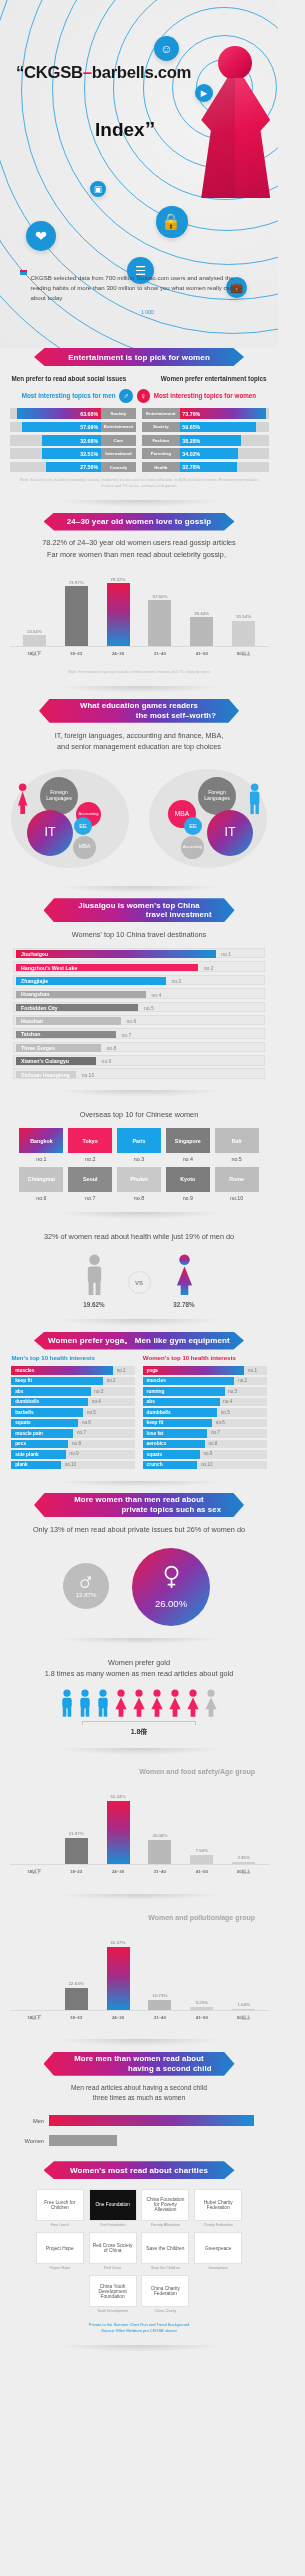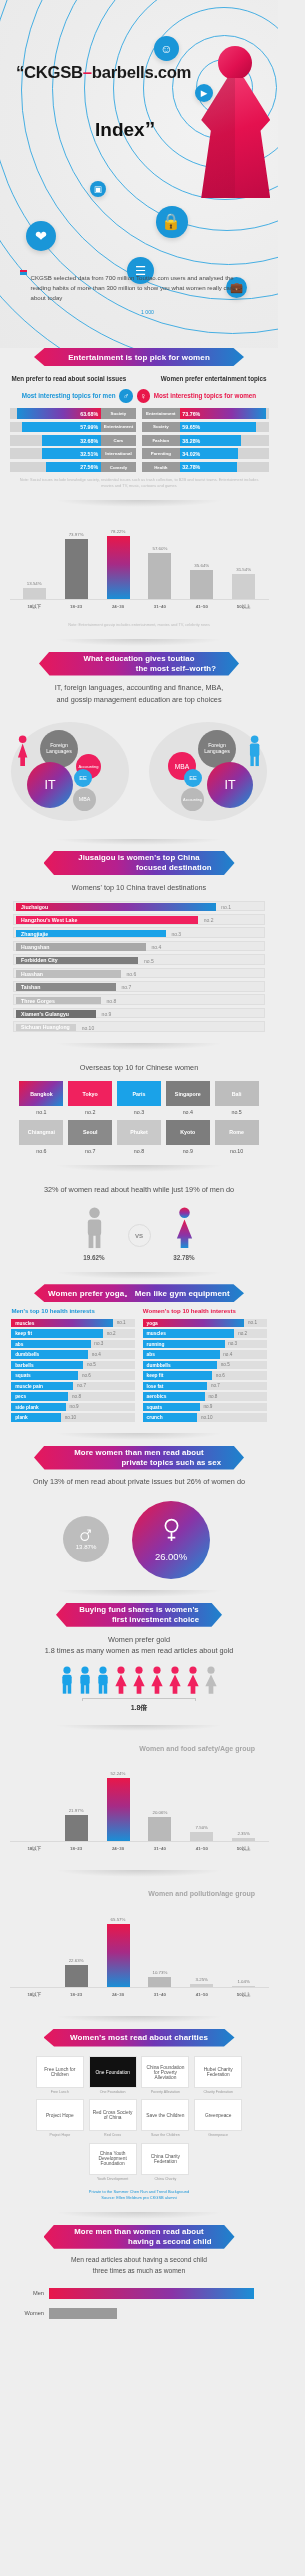--- a/index.html
+++ b/index.html
@@ -384,20 +384,27 @@
             <div class="tbar blue" style="left: 30%; width: 45.3321%;"></div>
             <span class="tval" style="left: 32%; top: 2.5px;">32.78%</span>
           </div>
         </div>
     </div>
     <div class="note">Note: Social issues include knowledge society, residential issues such as trash collection, to B2B and tourist towns. Entertainment includes movies and TV, music, cartoons and games</div>
     <div class="divider"></div>
   </div>
 
   <div class="sec">
+    <div class="banner w200">
+      <span class="banner-inner">24–30 year old women love to gossip</span>
+    </div>
+    <div class="sub">
+      <div>78.22% of 24–30 year old women users read gossip articles</div>
+      <div>Far more women than men read about celebrity gossip。</div>
+    </div>
     <div class="colchart">
       <div class="cc-bars" id="gossip-bars">
           <div class="cc-item">
             <div class="cc-v">13.54%</div>
             <div class="cc-b g3" style="height: 11px;"></div>
           </div>
           <div class="cc-item">
             <div class="cc-v">73.97%</div>
             <div class="cc-b g1" style="height: 60px;"></div>
           </div>
@@ -427,27 +434,27 @@
           <div class="cc-l">50以上</div>
         </div>
     </div>
     <div class="note">Note: Entertainment gossip includes entertainment, movies and TV, celebrity news</div>
     <div class="divider"></div>
   </div>
 
   <div class="sec">
     <div class="banner w210 two">
       <span class="banner-inner">
-        <span class="b1">What  education gives toutiao</span>
+        <span class="b1">What  education games readers</span>
         <span class="b2">the most self–worth?</span>
       </span>
     </div>
     <div class="sub">
       <div>IT, foreign languages, accounting and finance, MBA,</div>
-      <div>and gossip management education are top choices</div>
+      <div>and senior management education are top choices</div>
     </div>
     <div class="edu">
       <div class="edu-half l"></div>
       <div class="edu-half r"></div>
 
       <div class="edu-fig figw" style="left:15.3px;">
         <svg width="15.3" height="32" viewBox="0 0 16 34">
             <circle cx="8" cy="4.5" r="4" fill="#ee1f5e"></circle>
             <path d="M8 9 L13 24 L10.5 24 L10.5 33 L5.5 33 L5.5 24 L3 24 Z" fill="#ee1f5e"></path>
           </svg>
@@ -474,21 +481,21 @@
       <div class="eb blue" style="right:76px;top:55px;width:18px;height:18px;font-size:5.7px;">EE</div>
       <div class="eb lgrey" style="right:74px;top:74px;width:23px;height:23px;font-size:3.8px;">Accounting</div>
     </div>
     <div class="divider"></div>
   </div>
 
   <div class="sec">
     <div class="banner w200 two">
       <span class="banner-inner">
         <span class="b1">Jiusaigou is women's top China</span>
-        <span class="b2">focused destination</span>
+        <span class="b2">travel investment</span>
       </span>
     </div>
     <div class="sub">Womens' top 10 China travel destinations</div>
     <div class="ranks" id="china-ranks">
         <div class="rrow">
           <div class="rbar g1" style="width: 80%;">Jiuzhaigou</div>
           <span class="rno" style="left: 83%;">no.1</span>
         </div>
         <div class="rrow">
           <div class="rbar g2" style="width: 73%;">Hangzhou's West Lake</div>
@@ -730,26 +737,20 @@
             <line x1="10" y1="14.8" x2="10" y2="24" stroke="#fff" stroke-width="1.8"></line>
             <line x1="6" y1="20.5" x2="14" y2="20.5" stroke="#fff" stroke-width="1.8"></line>
           </svg>
         <span class="num">26.00%</span>
       </div>
     </div>
     <div class="divider"></div>
   </div>
 
   <div class="sec">
-    <div class="banner w174 two">
-      <span class="banner-inner">
-        <span class="b1">Buying fund shares is women's</span>
-        <span class="b2">first investment choice</span>
-      </span>
-    </div>
     <div class="sub">
       <div>Women prefer gold</div>
       <div>1.8 times as many women as men read articles about gold</div>
     </div>
     <div class="people" id="gold-people">
         <div class="ppl">
           <svg width="16" height="29" viewBox="0 0 17 30">
             <circle cx="8.5" cy="4" r="3.8" fill="#1aa2e8"></circle>
             <rect x="3.5" y="9" width="10" height="11" rx="2.5" fill="#1aa2e8"></rect>
             <rect x="4" y="19" width="3.8" height="10" fill="#1aa2e8"></rect>
@@ -889,73 +890,20 @@
           <div class="cc-l">18–23</div>
           <div class="cc-l">24–30</div>
           <div class="cc-l">31–40</div>
           <div class="cc-l">41–50</div>
           <div class="cc-l">50以上</div>
         </div>
     </div>
     <div class="divider"></div>
   </div>
 
-  <div class="sec">
-    <div class="banner w200">
-      <span class="banner-inner">Women's most read about charities</span>
-    </div>
-    <div class="logos" id="charity-logos">
-        <div class="logo-wrap">
-          <div class="logo">Free Lunch for Children</div>
-          <div class="logo-cap">Free Lunch</div>
-        </div>
-        <div class="logo-wrap">
-          <div class="logo dark">One Foundation</div>
-          <div class="logo-cap">One Foundation</div>
-        </div>
-        <div class="logo-wrap">
-          <div class="logo">China Foundation for Poverty Alleviation</div>
-          <div class="logo-cap">Poverty Alleviation</div>
-        </div>
-        <div class="logo-wrap">
-          <div class="logo">Hubei Charity Federation</div>
-          <div class="logo-cap">Charity Federation</div>
-        </div>
-        <div class="logo-wrap">
-          <div class="logo">Project Hope</div>
-          <div class="logo-cap">Project Hope</div>
-        </div>
-        <div class="logo-wrap">
-          <div class="logo">Red Cross Society of China</div>
-          <div class="logo-cap">Red Cross</div>
-        </div>
-        <div class="logo-wrap">
-          <div class="logo">Save the Children</div>
-          <div class="logo-cap">Save the Children</div>
-        </div>
-        <div class="logo-wrap">
-          <div class="logo">Greenpeace</div>
-          <div class="logo-cap">Greenpeace</div>
-        </div>
-        <div class="logo-wrap">
-          <div class="logo">China Youth Development Foundation</div>
-          <div class="logo-cap">Youth Development</div>
-        </div>
-        <div class="logo-wrap">
-          <div class="logo">China Charity Federation</div>
-          <div class="logo-cap">China Charity</div>
-        </div>
-      </div>
-    <div class="src">
-      <div>Private to the Summer Chen Run and Trend Background</div>
-      <div>Source: Ellen Meldrum pro CKGSB alumni</div>
-    </div>
-    <div class="divider"></div>
-  </div>
-
   <div class="sec" style="padding-bottom:15.3px;">
     <div class="banner w200 two">
       <span class="banner-inner">
         <span class="b1">More men than women read about</span>
         <span class="b2">having a second child</span>
       </span>
     </div>
     <div class="fin-sub">
       <div>Men read articles about having a second child</div>
       <div>three times as much as women</div>
@@ -964,14 +912,67 @@
       <div class="fin-row">
         <span class="fin-lbl">Men</span>
         <span class="fin-bar w" id="fin-men" style="width: 205px;"></span>
       </div>
       <div class="fin-row">
         <span class="fin-lbl">Women</span>
         <span class="fin-bar m" id="fin-women" style="width: 68px;"></span>
       </div>
     </div>
   </div>
+
+  <div class="sec">
+    <div class="banner w200">
+      <span class="banner-inner">Women's most read about charities</span>
+    </div>
+    <div class="logos" id="charity-logos">
+        <div class="logo-wrap">
+          <div class="logo">Free Lunch for Children</div>
+          <div class="logo-cap">Free Lunch</div>
+        </div>
+        <div class="logo-wrap">
+          <div class="logo dark">One Foundation</div>
+          <div class="logo-cap">One Foundation</div>
+        </div>
+        <div class="logo-wrap">
+          <div class="logo">China Foundation for Poverty Alleviation</div>
+          <div class="logo-cap">Poverty Alleviation</div>
+        </div>
+        <div class="logo-wrap">
+          <div class="logo">Hubei Charity Federation</div>
+          <div class="logo-cap">Charity Federation</div>
+        </div>
+        <div class="logo-wrap">
+          <div class="logo">Project Hope</div>
+          <div class="logo-cap">Project Hope</div>
+        </div>
+        <div class="logo-wrap">
+          <div class="logo">Red Cross Society of China</div>
+          <div class="logo-cap">Red Cross</div>
+        </div>
+        <div class="logo-wrap">
+          <div class="logo">Save the Children</div>
+          <div class="logo-cap">Save the Children</div>
+        </div>
+        <div class="logo-wrap">
+          <div class="logo">Greenpeace</div>
+          <div class="logo-cap">Greenpeace</div>
+        </div>
+        <div class="logo-wrap">
+          <div class="logo">China Youth Development Foundation</div>
+          <div class="logo-cap">Youth Development</div>
+        </div>
+        <div class="logo-wrap">
+          <div class="logo">China Charity Federation</div>
+          <div class="logo-cap">China Charity</div>
+        </div>
+      </div>
+    <div class="src">
+      <div>Private to the Summer Chen Run and Trend Background</div>
+      <div>Source: Ellen Meldrum pro CKGSB alumni</div>
+    </div>
+    <div class="divider"></div>
+  </div>
 </div>
 
 
 </body></html>

